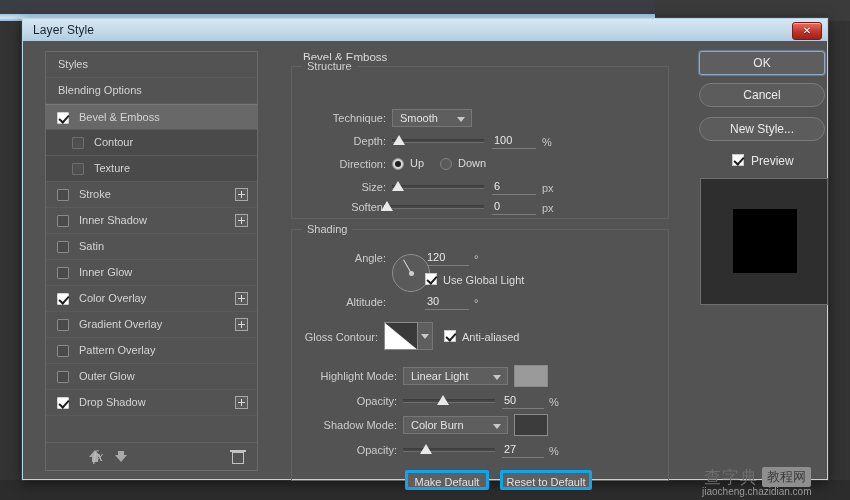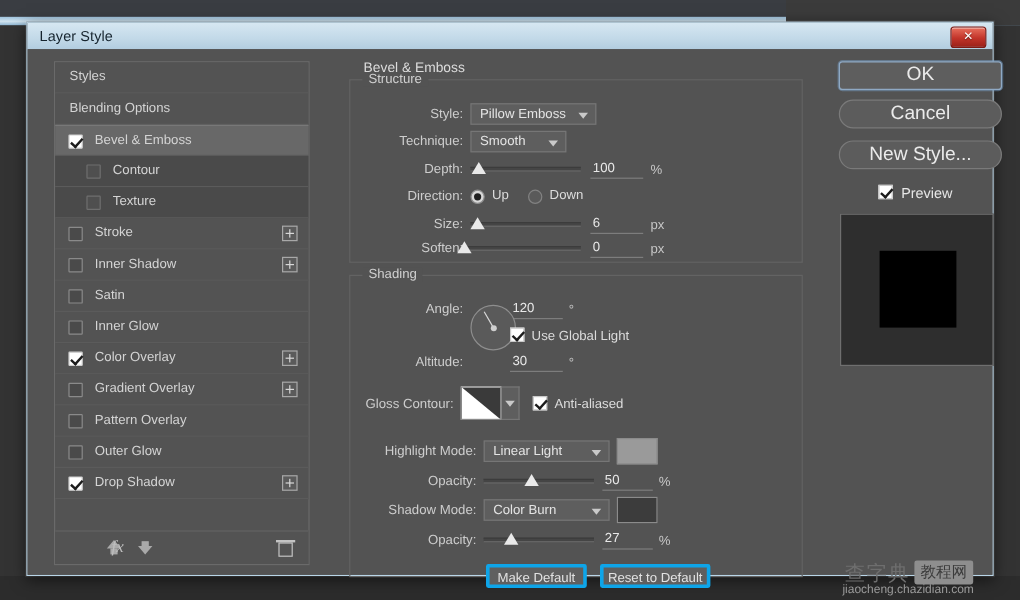--- a/index.html
+++ b/index.html
@@ -196,22 +196,22 @@
   
   .defbtn{
     position:absolute;height:20px;box-sizing:border-box;
     background:#5f5f5f;border:3px solid #0ea5e9;border-radius:2px;
     font-size:11px;color:#e2e2e2;text-align:center;line-height:18px;cursor:pointer;
   }
 
   
   #right{position:absolute;left:676px;top:10px;width:132px;}
   .rbtn{
-    position:absolute;left:0;width:136px;height:24px;box-sizing:border-box;
-    text-align:center;line-height:22px;font-size:16px;color:#eaeaea;
+    position:absolute;left:0;width:126px;height:24px;box-sizing:border-box;
+    text-align:center;line-height:22px;font-size:12px;color:#eaeaea;
     background:#5c5c5c;border:1px solid #7a7a7a;border-radius:12px;cursor:pointer;
   }
   #btn-ok{top:0;border-radius:3px;border:1px solid #8fa9c4;
       background:#5e5e5e;box-shadow:0 0 0 1px rgba(120,160,200,.5);}
   #btn-cancel{top:32px;}
   #btn-newstyle{top:66px;}
   #preview-row{position:absolute;left:0;top:100px;width:130px;height:20px;}
   #preview-cbx{position:absolute;left:33px;top:3px;}
   #preview-lbl{position:absolute;left:52px;top:3px;font-size:12px;color:#e6e6e6;}
   #thumb{
@@ -328,29 +328,20 @@
         </div>
       </div>
     </div>
 
     <div id="center">
       <div id="center-title">Bevel &amp; Emboss</div>
 
       <div class="group" id="grp-structure">
         <div class="group-label">Structure</div>
 
-        <div class="row" style="top:18px;">
-          <div class="lbl-col">
-              <div class="rlabel">Style:</div>
-            </div>
-          <div class="combo" style="left:100px;top:1px;width:105px;">
-            <div class="ctext">Pillow Emboss</div>
-            <div class="carr"></div>
-          </div>
-        </div>
 
         <div class="row" style="top:41px;">
           <div class="lbl-col">
               <div class="rlabel">Technique:</div>
             </div>
           <div class="combo" style="left:100px;top:1px;width:80px;">
             <div class="ctext">Smooth</div>
             <div class="carr"></div>
           </div>
         </div>

